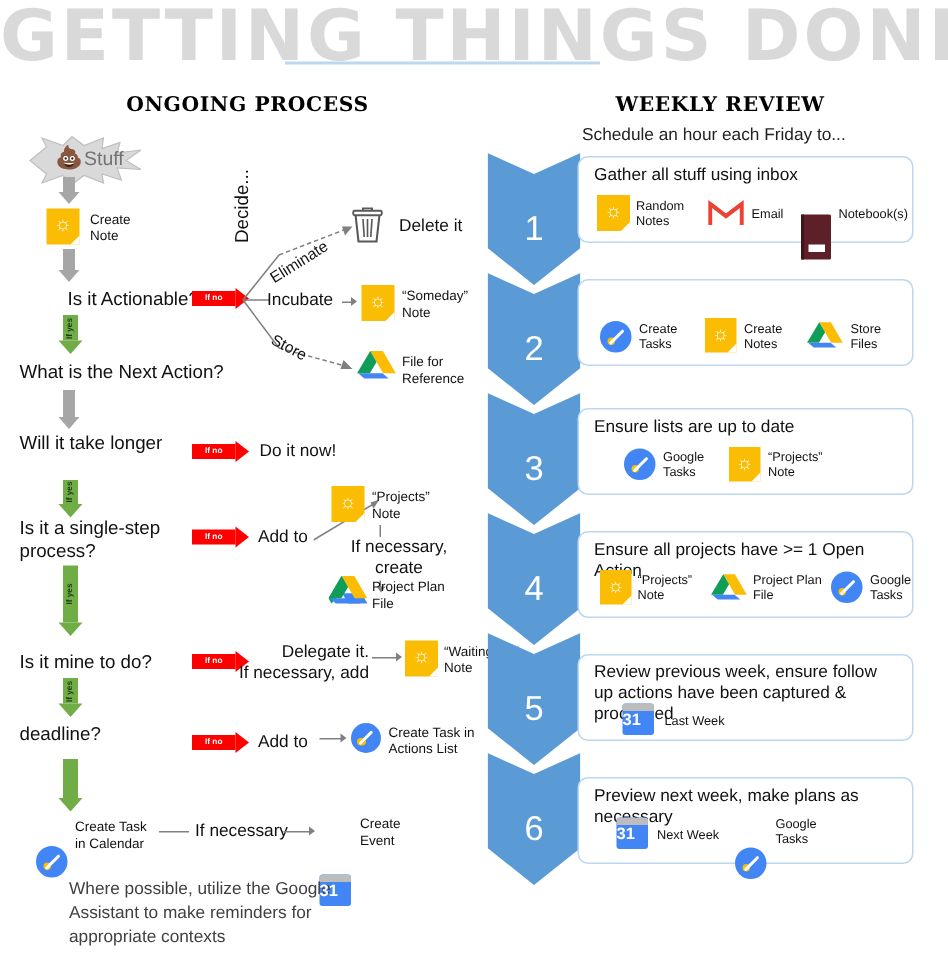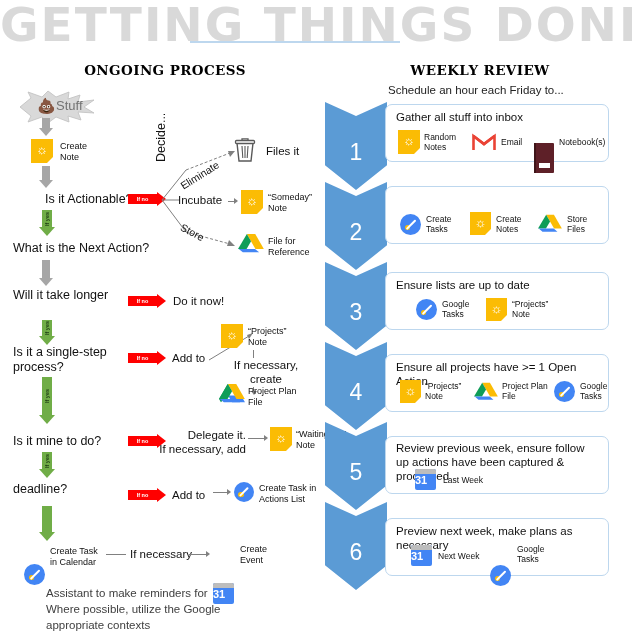--- a/index.html
+++ b/index.html
@@ -320,22 +320,22 @@
 <div class="abs gcal" style="left:213px;top:542px;width:21px;height:21px;font-size:11px;">
   <span class="bar"></span>
   <span style="position:relative;z-index:2;line-height:19px;">31</span>
 </div>
 <div class="abs sm" style="left:240px;top:544px;width:56px;">
   <div>Create</div>
   <div>Event</div>
 </div>
 
 <div class="abs" style="left:46px;top:585px;width:180px;font-size:11.5px;line-height:16px;color:#404040;">
+  <div>Where possible, utilize the Google</div>
   <div>Assistant to make reminders for</div>
-  <div>Where possible, utilize the Google</div>
   <div>appropriate contexts</div>
 </div>
 
 <div class="abs" style="left:140px;top:162px;height:80px;width:18px;">
   <span style="display:block;transform:rotate(-90deg);transform-origin:left top;position:absolute;left:14px;top:0;white-space:nowrap;font-size:12.5px;color:#111;">Decide...</span>
 </div>
 
 <div class="abs" style="left:156px;top:150px;">
   <svg width="110" height="100" viewBox="0 0 110 100">
     <line x1="6" y1="50" x2="30" y2="20" stroke="#808080" stroke-width="1"></line>
@@ -361,21 +361,21 @@
 <div class="abs" style="left:232px;top:137px;width:26px;height:26px;">
   <svg width="26" height="26" viewBox="0 0 26 26">
     <path d="M5 6 h16 l-2 18 h-12 z" fill="#ffffff" stroke="#595959" stroke-width="1.4"></path>
     <line x1="10" y1="9" x2="10.8" y2="21" stroke="#595959" stroke-width="1.1"></line>
     <line x1="13" y1="9" x2="13" y2="21" stroke="#595959" stroke-width="1.1"></line>
     <line x1="16" y1="9" x2="15.2" y2="21" stroke="#595959" stroke-width="1.1"></line>
     <rect x="3.5" y="3.5" width="19" height="3" rx="1" fill="#ffffff" stroke="#595959" stroke-width="1.3"></rect>
     <path d="M10 3.5 v-1.6 h6 v1.6" fill="none" stroke="#595959" stroke-width="1.3"></path>
   </svg>
 </div>
-<div class="abs md" style="left:266px;top:144px;">Files it</div>
+<div class="abs md" style="left:266px;top:144px;">Delete it</div>
 
 <div class="abs hline" style="left:228px;top:201px;width:7px;"></div>
 <div class="abs tinytip" style="left:234px;top:198px;"></div>
 <div class="abs" style="left:241px;top:190px;width:22px;height:24px;">
   <div class="keep" style="width:22px;height:24px;">
       <span class="bulb">☼</span>
     </div>
 </div>
 <div class="abs sm" style="left:268px;top:192px;width:64px;">
   <div>“Someday”</div>
@@ -391,21 +391,21 @@
 </div>
 <div class="abs sm" style="left:268px;top:236px;width:64px;">
   <div>File for</div>
   <div>Reference</div>
 </div>
 
 <div class="abs chev" style="left:325px;top:102px;width:62px;height:88px;">
   <span>1</span>
 </div>
 <div class="abs card" style="left:385px;top:104px;width:222px;height:56px;">
-  <div class="card-title abs" style="left:10px;top:5px;">Gather all stuff into inbox</div>
+  <div class="card-title abs" style="left:10px;top:5px;">Gather all stuff using inbox</div>
 
   <div class="abs" style="left:12px;top:25px;width:22px;height:24px;">
     <div class="keep" style="width:22px;height:24px;">
         <span class="bulb">☼</span>
       </div>
   </div>
   <div class="abs icon-lbl-l" style="left:38px;top:27px;width:46px;">
     <div>Random</div>
     <div>Notes</div>
   </div>

